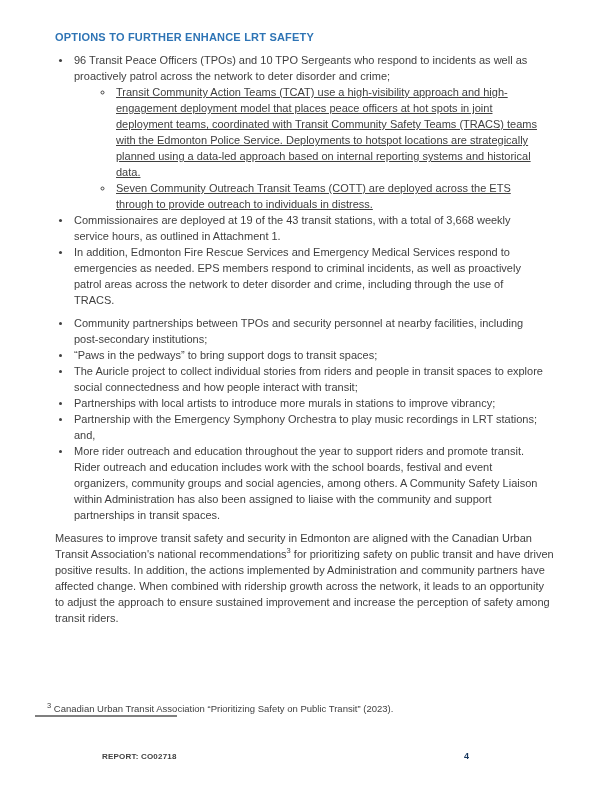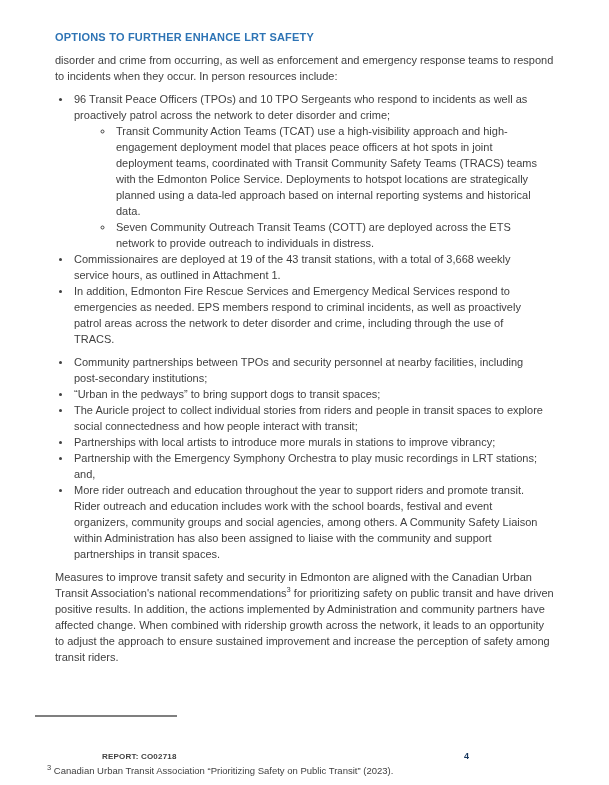--- a/index.html
+++ b/index.html
@@ -32,36 +32,37 @@
   p { margin: 7px 0 0 0; }
   ul {
     margin: 7px 12px 0 0;
     padding-left: 17px;
     list-style: disc outside;
   }
   ul ul {
     margin: 0;
     padding-left: 40px;
     list-style: circle outside;
+    text-decoration: underline;
   }
   li { padding-left: 2px; }
   li::marker { color: #3f3f3f; font-size: 10px; }
   sup { font-size: 7.5px; line-height: 0; }
   .footnote-divider {
     position: absolute;
     left: 35px;
     top: 715px;
     width: 142px;
     height: 2px;
     background: #7f7f7f;
   }
   .footnote {
     position: absolute;
     left: 47px;
-    top: 764px;
+    top: 702px;
     width: 480px;
     font-size: 9.5px;
     line-height: 13px;
     color: #3f3f3f;
   }
   .footer-report {
     position: absolute;
     left: 55px;
     top: 752px;
     font-size: 8px;
@@ -80,49 +81,48 @@
   }
 </style>
 </head>
 <body>
 
 <div class="page">
   <div class="content">
 
     <h1 class="doc-heading">OPTIONS TO FURTHER ENHANCE LRT SAFETY</h1>
 
-    <p>disorder and crime from occurring, as well as enforcement and emergency response teams to respond to incidents when they occur. In person resources include:</p>
 
     <ul>
       <li>
         <span>96 Transit Peace Officers (TPOs) and 10 TPO Sergeants who respond to incidents as well as proactively patrol across the network to deter disorder and crime;</span>
         <ul>
           <li>
             <span>Transit Community Action Teams (TCAT) use a high-visibility approach and high-engagement deployment model that places peace officers at hot spots in joint deployment teams, coordinated with Transit Community Safety Teams (TRACS) teams with the Edmonton Police Service. Deployments to hotspot locations are strategically planned using a data-led approach based on internal reporting systems and historical data.</span>
           </li>
           <li>
-            <span>Seven Community Outreach Transit Teams (COTT) are deployed across the ETS network to provide outreach to individuals in distress.</span>
+            <span>Seven Community Outreach Transit Teams (COTT) are deployed across the ETS through to provide outreach to individuals in distress.</span>
           </li>
         </ul>
       </li>
       <li>
         <span>Commissionaires are deployed at 19 of the 43 transit stations, with a total of 3,668 weekly service hours, as outlined in Attachment 1.</span>
       </li>
       <li>
         <span>In addition, Edmonton Fire Rescue Services and Emergency Medical Services respond to emergencies as needed. EPS members respond to criminal incidents, as well as proactively patrol areas across the network to deter disorder and crime, including through the use of TRACS.</span>
       </li>
     </ul>
 
 
     <ul>
       <li>
         <span>Community partnerships between TPOs and security personnel at nearby facilities, including post-secondary institutions;</span>
       </li>
       <li>
-        <span>“Urban in the pedways” to bring support dogs to transit spaces;</span>
+        <span>“Paws in the pedways” to bring support dogs to transit spaces;</span>
       </li>
       <li>
         <span>The Auricle project to collect individual stories from riders and people in transit spaces to explore social connectedness and how people interact with transit;</span>
       </li>
       <li>
         <span>Partnerships with local artists to introduce more murals in stations to improve vibrancy;</span>
       </li>
       <li>
         <span>Partnership with the Emergency Symphony Orchestra to play music recordings in LRT stations; and,</span>
       </li>

